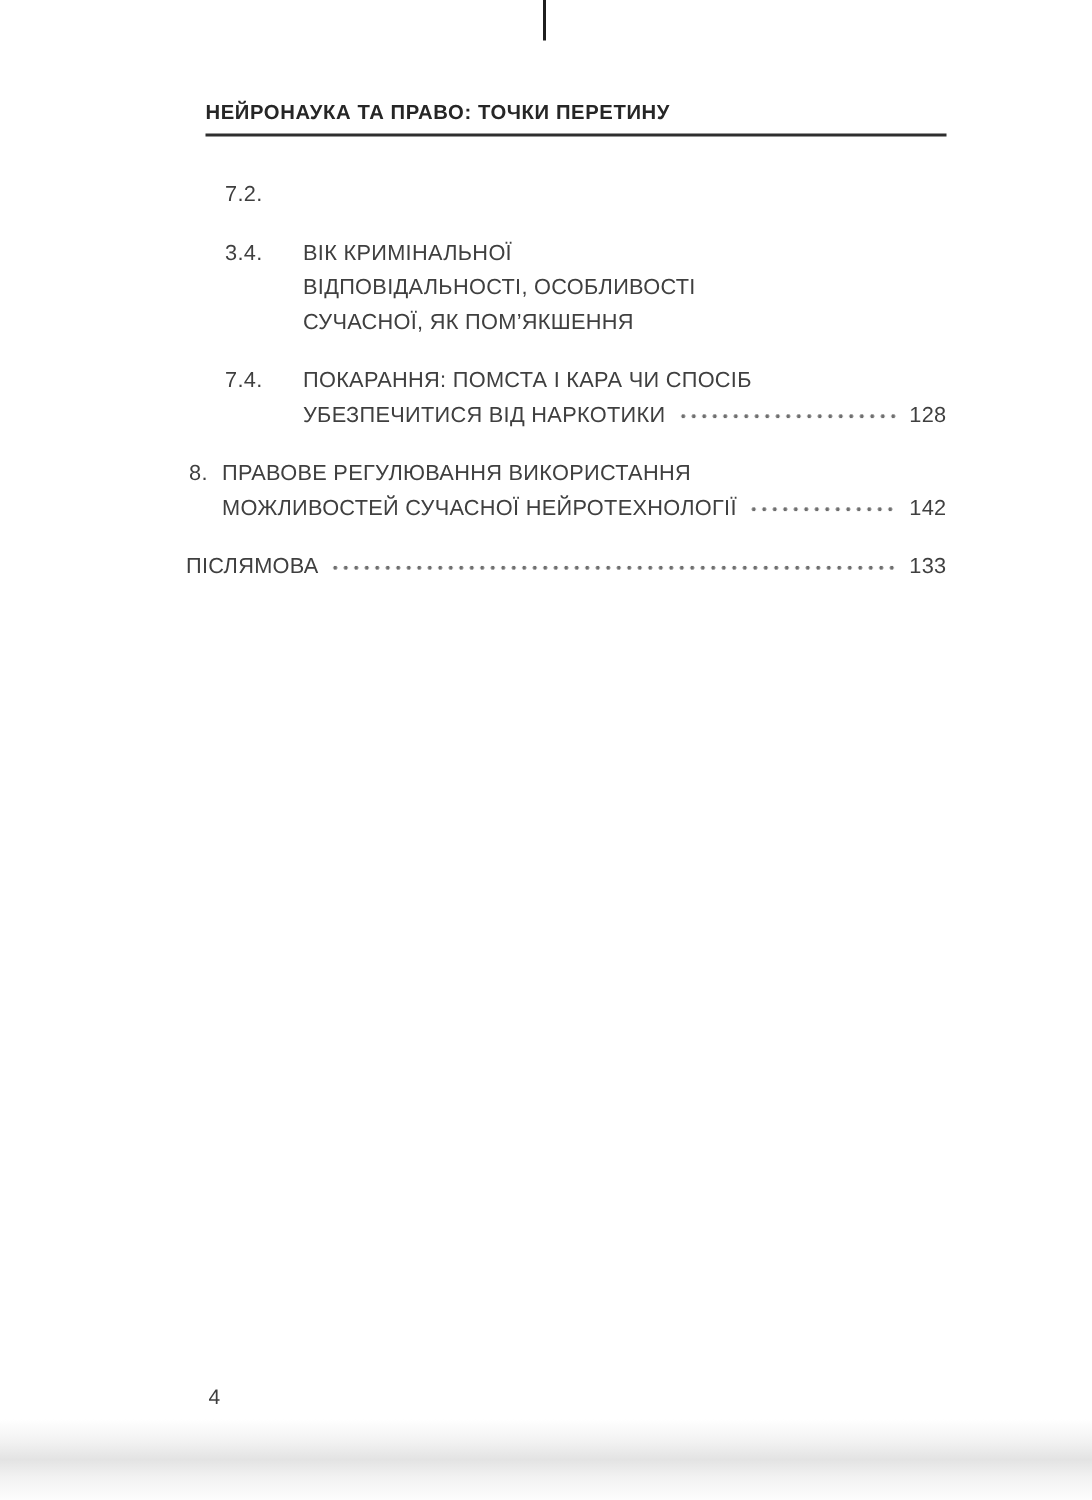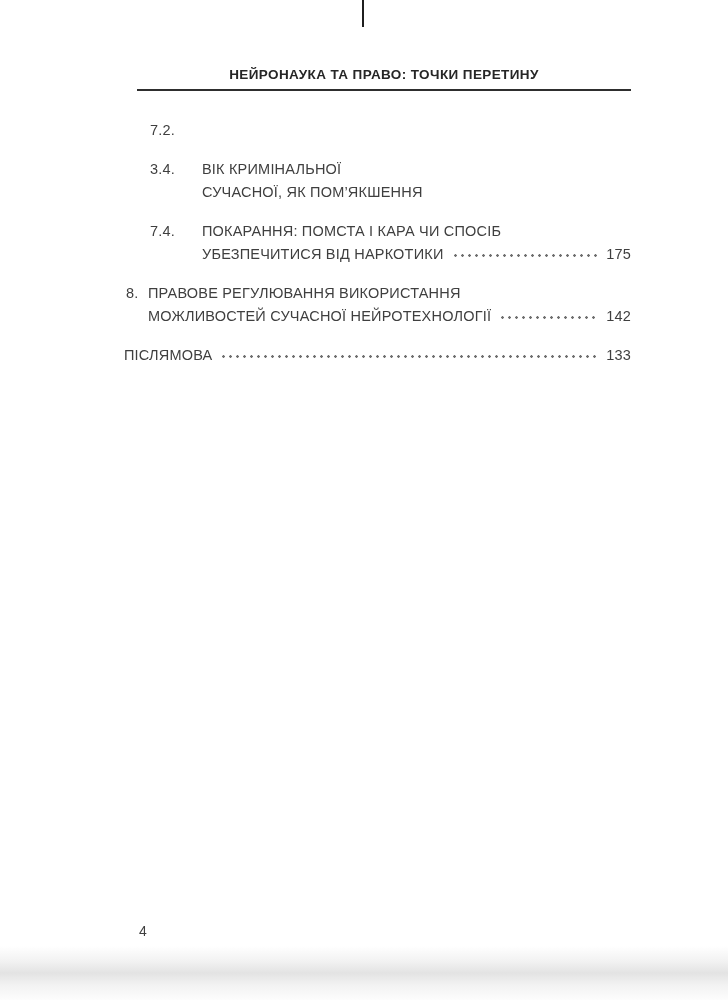--- a/index.html
+++ b/index.html
@@ -18,21 +18,21 @@
     overflow:hidden;
   }
   .sheet{position:absolute;inset:0;background:#ffffff;}
 
   .crop-mark{
     position:absolute;left:362px;top:0;width:2px;height:27px;
     background:#1f1f1f;
   }
 
   header.running{
-    position:absolute;left:137px;right:97px;top:67px;text-align:center;
+    position:absolute;left:137px;right:97px;top:67px;
   }
   .running-head{
     font-size:13.5px;font-weight:700;letter-spacing:0.4px;
     color:var(--header-text);
     white-space:nowrap;
   }
   .rule{
     margin-top:7px;height:2px;background:var(--rule);
   }
 
@@ -84,32 +84,33 @@
 
   <main class="toc" id="toc-list">
   <div class="entry level-2">
     <div class="num">7.2.</div>
   </div>
 
   <div class="entry level-2">
     <div class="num">3.4.</div>
     <div class="body">
       <div class="line">ВІК КРИМІНАЛЬНОЇ</div>
+          <div class="line">ВІДПОВІДАЛЬНОСТІ, ОСОБЛИВОСТІ</div>
           <div class="line">СУЧАСНОЇ, ЯК ПОМ’ЯКШЕННЯ</div>
     </div>
   </div>
 
   <div class="entry level-2">
     <div class="num">7.4.</div>
     <div class="body">
       <div class="line">ПОКАРАННЯ: ПОМСТА І КАРА ЧИ СПОСІБ</div>
           <div class="lastline">
         <span class="txt">УБЕЗПЕЧИТИСЯ ВІД НАРКОТИКИ</span>
         <span class="leader"></span>
-        <span class="pg">175</span>
+        <span class="pg">128</span>
       </div>
     </div>
   </div>
 
   <div class="entry level-1">
     <div class="num">8.</div>
     <div class="body">
       <div class="line">ПРАВОВЕ РЕГУЛЮВАННЯ ВИКОРИСТАННЯ</div>
           <div class="lastline">
         <span class="txt">МОЖЛИВОСТЕЙ СУЧАСНОЇ НЕЙРОТЕХНОЛОГІЇ</span>

